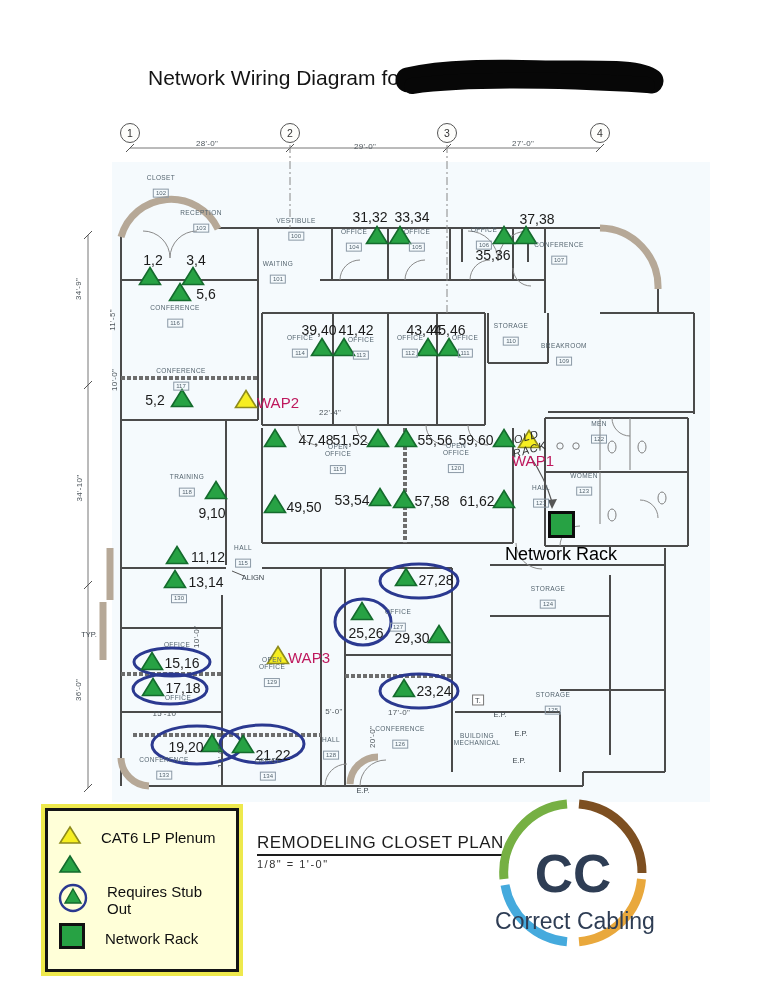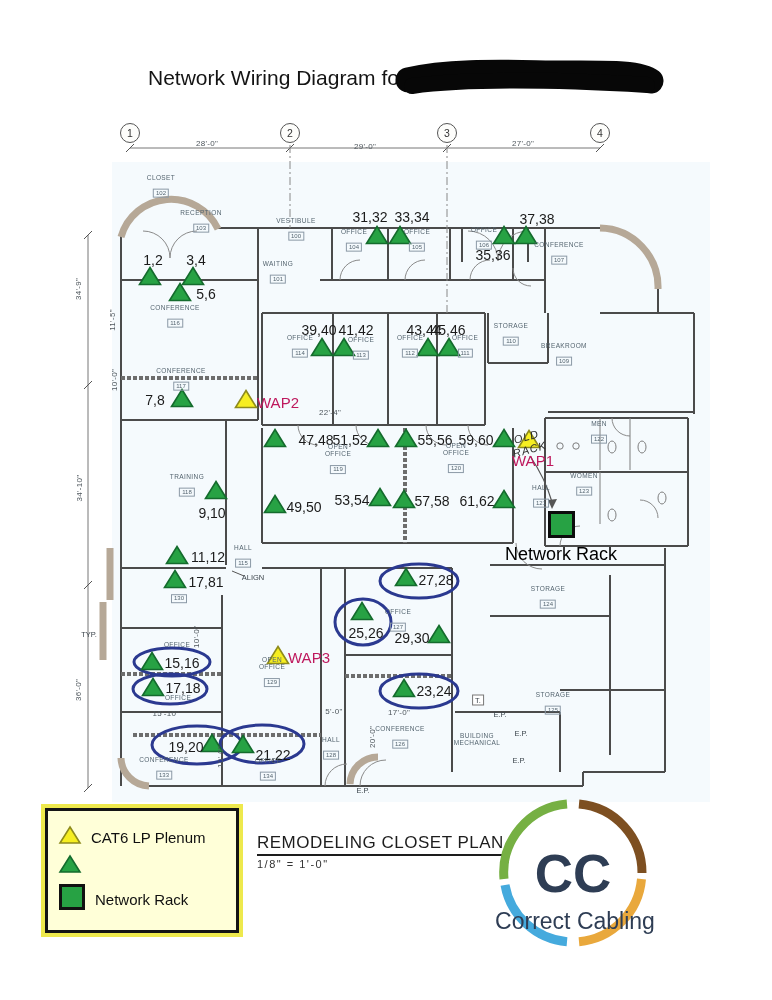--- a/index.html
+++ b/index.html
@@ -15,21 +15,21 @@
   .room .rt{display:inline-block;font-size:6px;border:1px solid #8b99a6;padding:0 2px;margin-top:1px;}
   .dim{font-size:8px;color:#4e565c;letter-spacing:.3px;}
   .dim.v{transform:translate(-50%,-50%) rotate(-90deg);}
   .note{font-size:7.5px;color:#3c454c;}
   .oldrack{font-style:italic;font-size:11px;letter-spacing:1px;color:#2a2a2a;text-align:center;line-height:1.15;
            transform:translate(-50%,-50%) rotate(-15deg);}
   #rack-square{width:27px;height:27px;border:3px solid #0c0c0c;box-sizing:border-box;}
   #rack-label{font-size:18px;color:#000;}
   #legend{left:45px;top:808px;width:194px;border:3px solid #141414;box-shadow:0 0 0 4px #eee94d;
           padding:9px 8px 10px 10px;box-sizing:border-box;}
-  .lrow{display:flex;align-items:center;gap:9px;margin:5px 0;}
+  .lrow{display:flex;align-items:center;gap:19px;margin:5px 0;}
   .lrow .ltxt{font-size:15px;color:#101010;}
   #plan-name{left:257px;top:833px;}
   #plan-name .t{display:inline-block;font-size:17px;letter-spacing:.5px;color:#1d1d1d;
                 border-bottom:2px solid #1d1d1d;padding-bottom:1px;}
   #plan-name .s{font-size:11px;letter-spacing:1.5px;color:#333;margin-top:2px;}
   .bubble{width:20px;height:20px;border:1.2px solid #555;border-radius:50%;background:#fdfdfb;
           font-size:10.5px;color:#333;display:flex;align-items:center;justify-content:center;box-sizing:border-box;}
 </style>
 </head>
 <body>
@@ -187,33 +187,33 @@
           <polygon points="12,1.5 22.5,18.5 1.5,18.5" fill="#27a244" stroke="#146b2d" stroke-width="1.6"></polygon>
         </svg></div>
       <div class="abs mlabel ctr" style="left: 196px; top: 260px;">3,4</div>
       <div class="abs " style="left: 168px; top: 282px;"><svg width="24" height="20">
           <polygon points="12,1.5 22.5,18.5 1.5,18.5" fill="#27a244" stroke="#146b2d" stroke-width="1.6"></polygon>
         </svg></div>
       <div class="abs mlabel ctr" style="left: 206px; top: 294px;">5,6</div>
       <div class="abs " style="left: 170px; top: 388px;"><svg width="24" height="20">
           <polygon points="12,1.5 22.5,18.5 1.5,18.5" fill="#27a244" stroke="#146b2d" stroke-width="1.6"></polygon>
         </svg></div>
-      <div class="abs mlabel ctr" style="left: 155px; top: 400px;">7,8</div>
+      <div class="abs mlabel ctr" style="left: 155px; top: 400px;">5,2</div>
       <div class="abs " style="left: 204px; top: 480px;"><svg width="24" height="20">
           <polygon points="12,1.5 22.5,18.5 1.5,18.5" fill="#27a244" stroke="#146b2d" stroke-width="1.6"></polygon>
         </svg></div>
       <div class="abs mlabel ctr" style="left: 212px; top: 513px;">9,10</div>
       <div class="abs " style="left: 165px; top: 545px;"><svg width="24" height="20">
           <polygon points="12,1.5 22.5,18.5 1.5,18.5" fill="#27a244" stroke="#146b2d" stroke-width="1.6"></polygon>
         </svg></div>
       <div class="abs mlabel ctr" style="left: 208px; top: 557px;">11,12</div>
       <div class="abs " style="left: 163px; top: 569px;"><svg width="24" height="20">
           <polygon points="12,1.5 22.5,18.5 1.5,18.5" fill="#27a244" stroke="#146b2d" stroke-width="1.6"></polygon>
         </svg></div>
-      <div class="abs mlabel ctr" style="left: 206px; top: 582px;">17,81</div>
+      <div class="abs mlabel ctr" style="left: 206px; top: 582px;">13,14</div>
       <div class="abs " style="left: 140px; top: 651px;"><svg width="24" height="20">
           <polygon points="12,1.5 22.5,18.5 1.5,18.5" fill="#27a244" stroke="#146b2d" stroke-width="1.6"></polygon>
         </svg></div>
       <div class="abs mlabel ctr" style="left: 182px; top: 663px;">15,16</div>
       <div class="abs " style="left: 141px; top: 677px;"><svg width="24" height="20">
           <polygon points="12,1.5 22.5,18.5 1.5,18.5" fill="#27a244" stroke="#146b2d" stroke-width="1.6"></polygon>
         </svg></div>
       <div class="abs mlabel ctr" style="left: 183px; top: 688px;">17,18</div>
       <div class="abs " style="left: 200px; top: 733px;"><svg width="24" height="20">
           <polygon points="12,1.5 22.5,18.5 1.5,18.5" fill="#27a244" stroke="#146b2d" stroke-width="1.6"></polygon>
@@ -401,20 +401,28 @@
       <span class="ltxt">CAT6 LP Plenum</span>
     </div>
     <div class="lrow">
       <span>
         <svg width="24" height="20">
             <polygon points="12,2 22,18 2,18" fill="#27a244" stroke="#146b2d" stroke-width="1.6"></polygon>
           </svg></span>
     </div>
     <div class="lrow">
       <span>
+        <svg width="30" height="30">
+            <circle cx="15" cy="15" r="13" fill="none" stroke="#2b3990" stroke-width="2.4"></circle>
+        <polygon points="15,6 23,20 7,20" fill="#27a244" stroke="#146b2d" stroke-width="1.4"></polygon>
+          </svg></span>
+      <span class="ltxt">Requires Stub Out</span>
+    </div>
+    <div class="lrow">
+      <span>
         <svg width="28" height="28">
             <rect x="2.5" y="2.5" width="23" height="23" fill="#27a244" stroke="#111" stroke-width="3"></rect>
           </svg></span>
       <span class="ltxt">Network Rack</span>
     </div>
   </div>
 
   <div id="plan-name" class="abs">
     <div class="t">REMODELING CLOSET PLAN</div>
     <div class="s">1/8" = 1'-0"</div>

